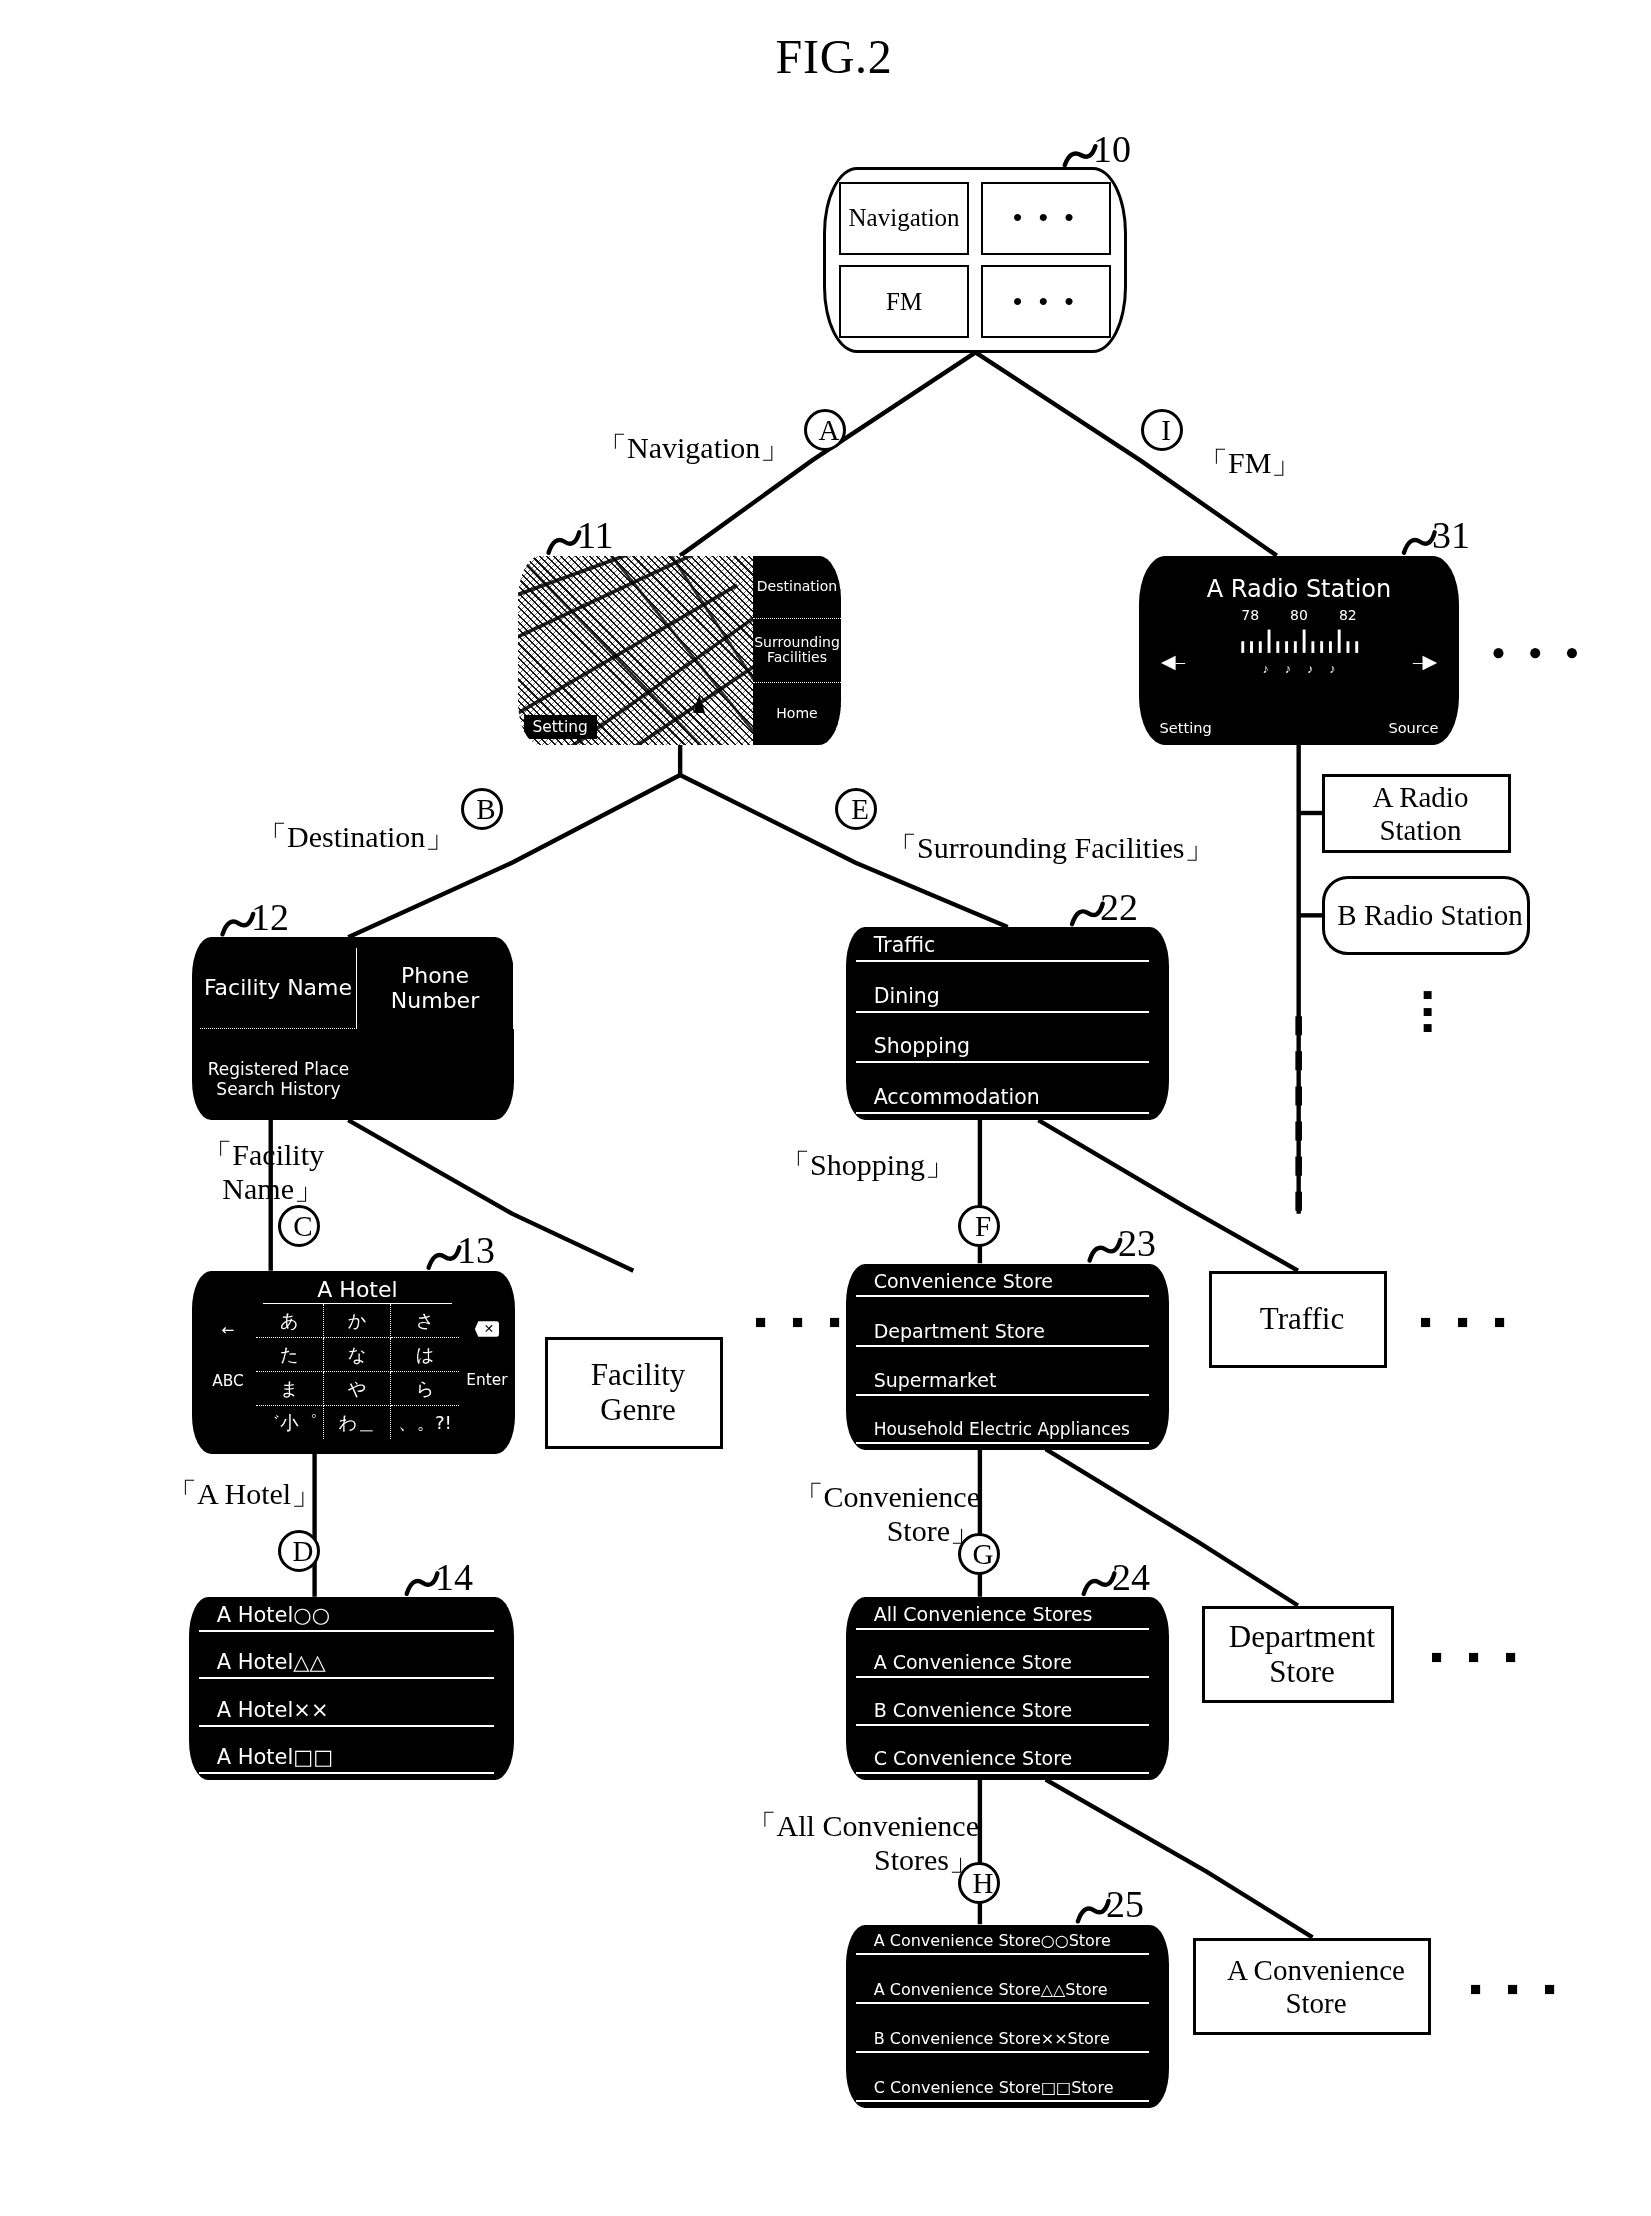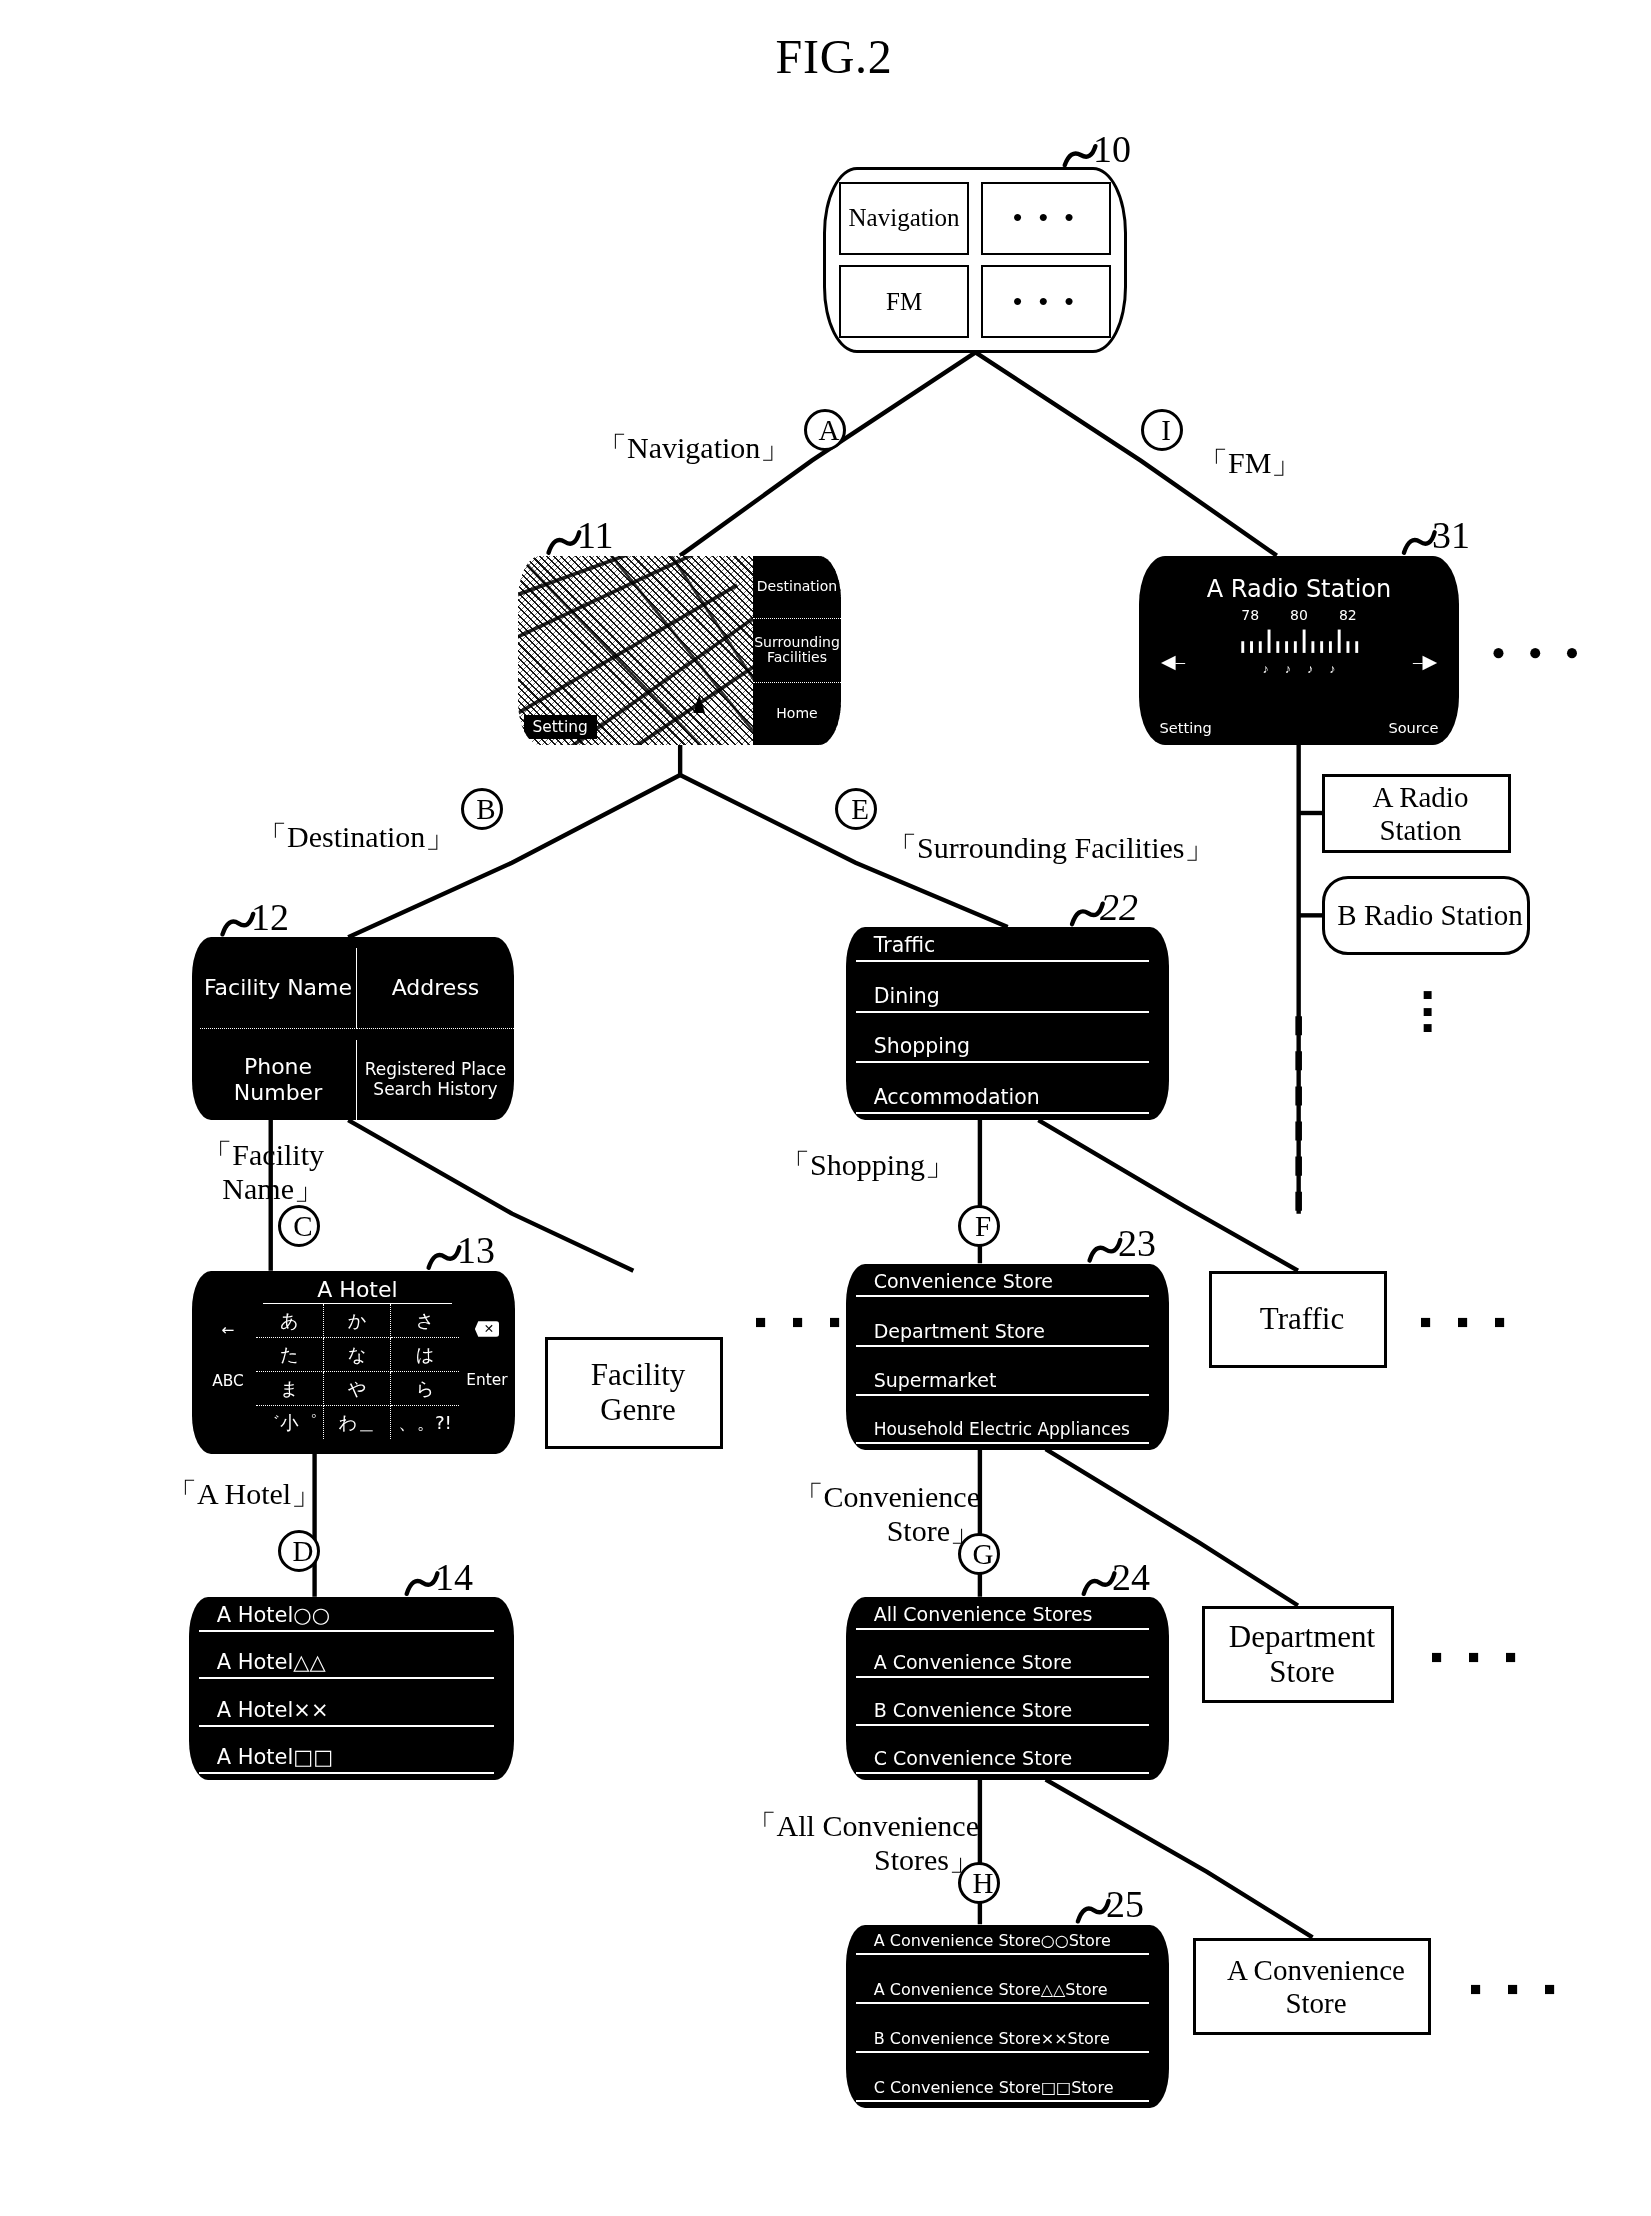--- a/index.html
+++ b/index.html
@@ -391,21 +391,21 @@
   </svg>
 
   <div id="fig-title" class="abs">FIG.2</div>
 
   <div class="abs ref-num" style="left:1085px; top:130px;">10</div>
   <div class="abs ref-num" style="left:569px; top:516px;">11</div>
   <div class="abs ref-num" style="left:1424px; top:516px;">31</div>
   <div class="abs ref-num" style="left:243px; top:898px;">12</div>
   <div class="abs ref-num" style="left:449px; top:1231px;">13</div>
   <div class="abs ref-num" style="left:427px; top:1558px;">14</div>
-  <div class="abs ref-num" style="left:1092px; top:888px;font-style:italic;">22</div>
+  <div class="abs ref-num" style="left:1092px; top:888px;">22</div>
   <div class="abs ref-num" style="left:1110px; top:1224px;">23</div>
   <div class="abs ref-num" style="left:1104px; top:1558px;">24</div>
   <div class="abs ref-num" style="left:1098px; top:1885px;">25</div>
 
   <div id="node10" class="abs">
     <div class="tile">
       <span>Navigation</span>
     </div>
     <div class="tile">
       <span class="dots-inline">• • •</span>
@@ -510,23 +510,20 @@
   </div>
 
   <div class="abs edge-label" style="left:249px; top:820px;">「Destination」</div>
   <div class="abs circled" style="left:461px; top:788px;">B</div>
   <div class="abs circled" style="left:835px; top:788px;">E</div>
   <div class="abs edge-label" style="left:879px; top:831px;">「Surrounding Facilities」</div>
 
   <div id="node12" class="abs screen">
     <div class="cell big r1 c1">
       <span>Facility Name</span>
-    </div>
-    <div class="cell big r1">
-      <span>Address</span>
     </div>
     <div class="cell big c1">
       <span>Phone Number</span>
     </div>
     <div class="cell sm">
       <span>Registered Place Search History</span>
     </div>
   </div>
 
   <div class="abs edge-label two" style="left:143px; top:1138px; width:173px;">

